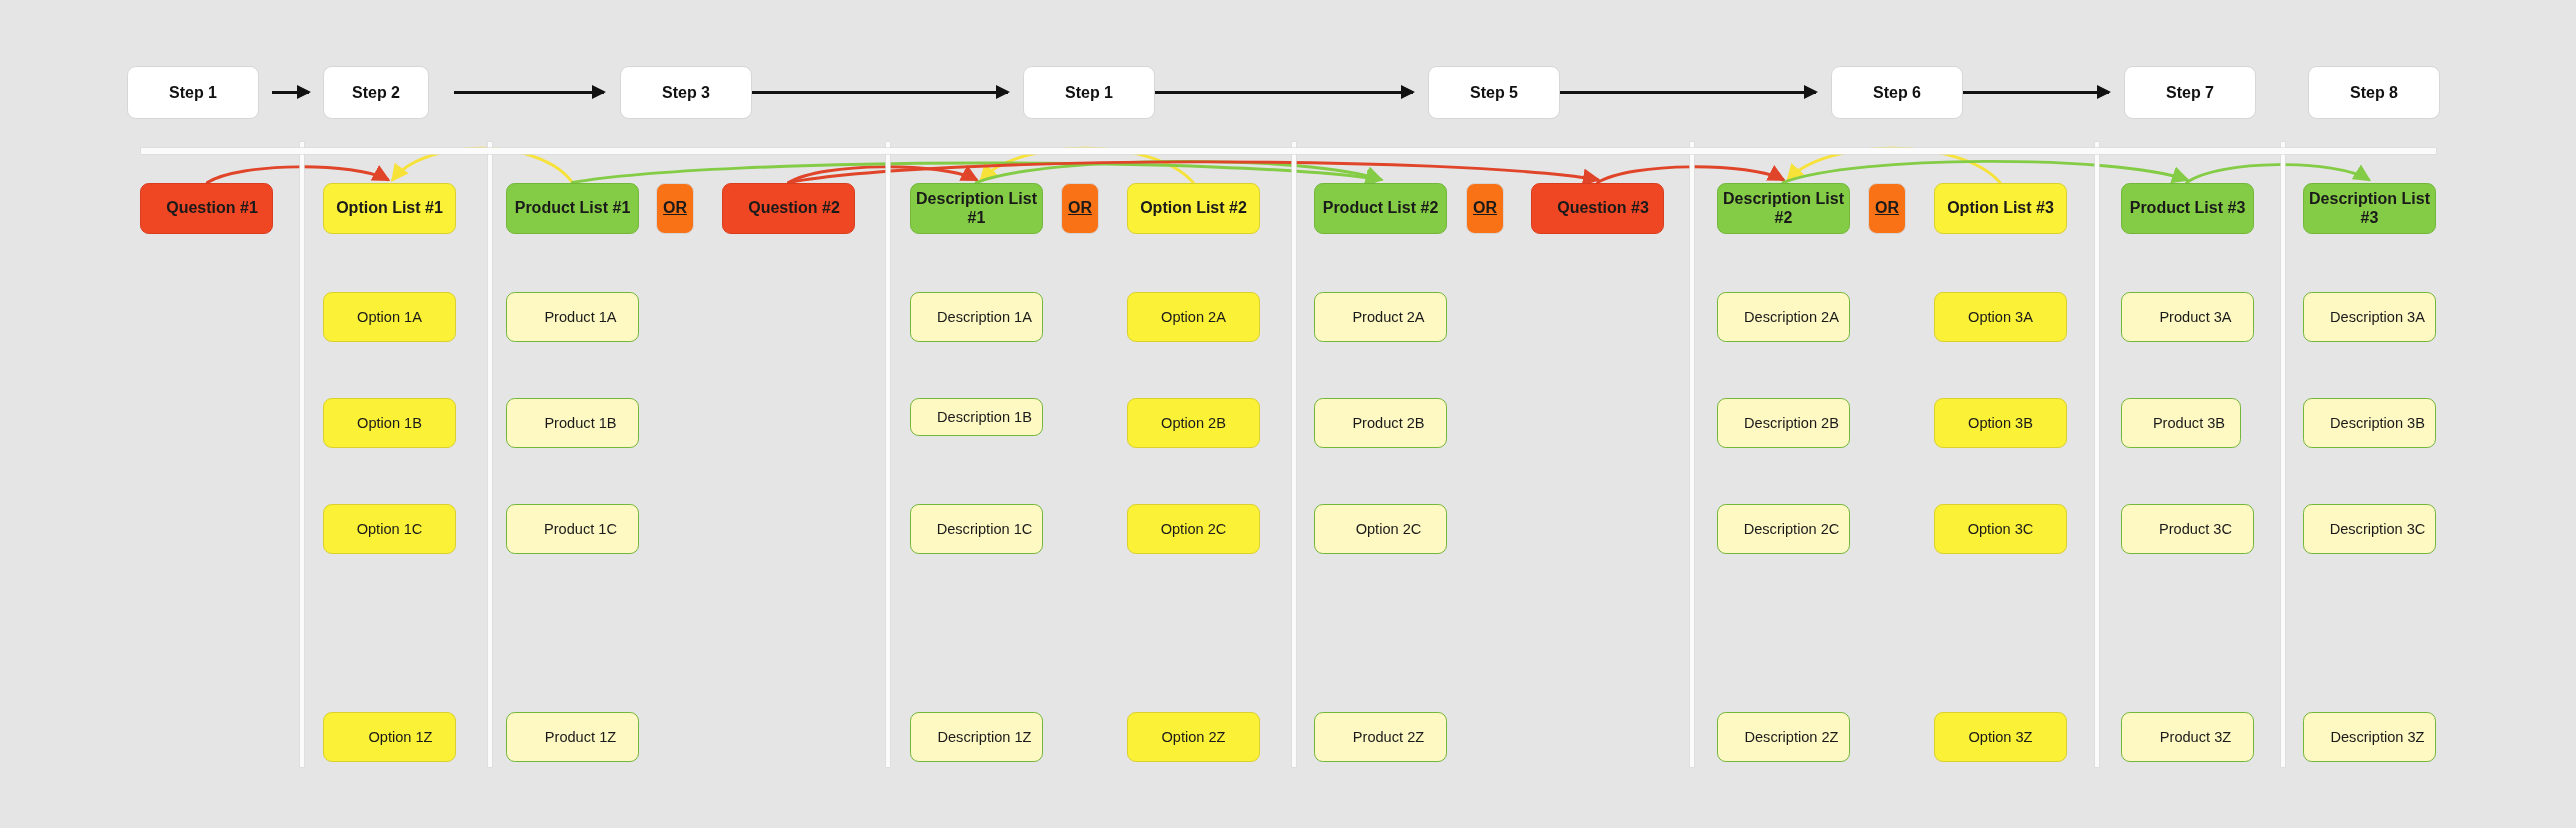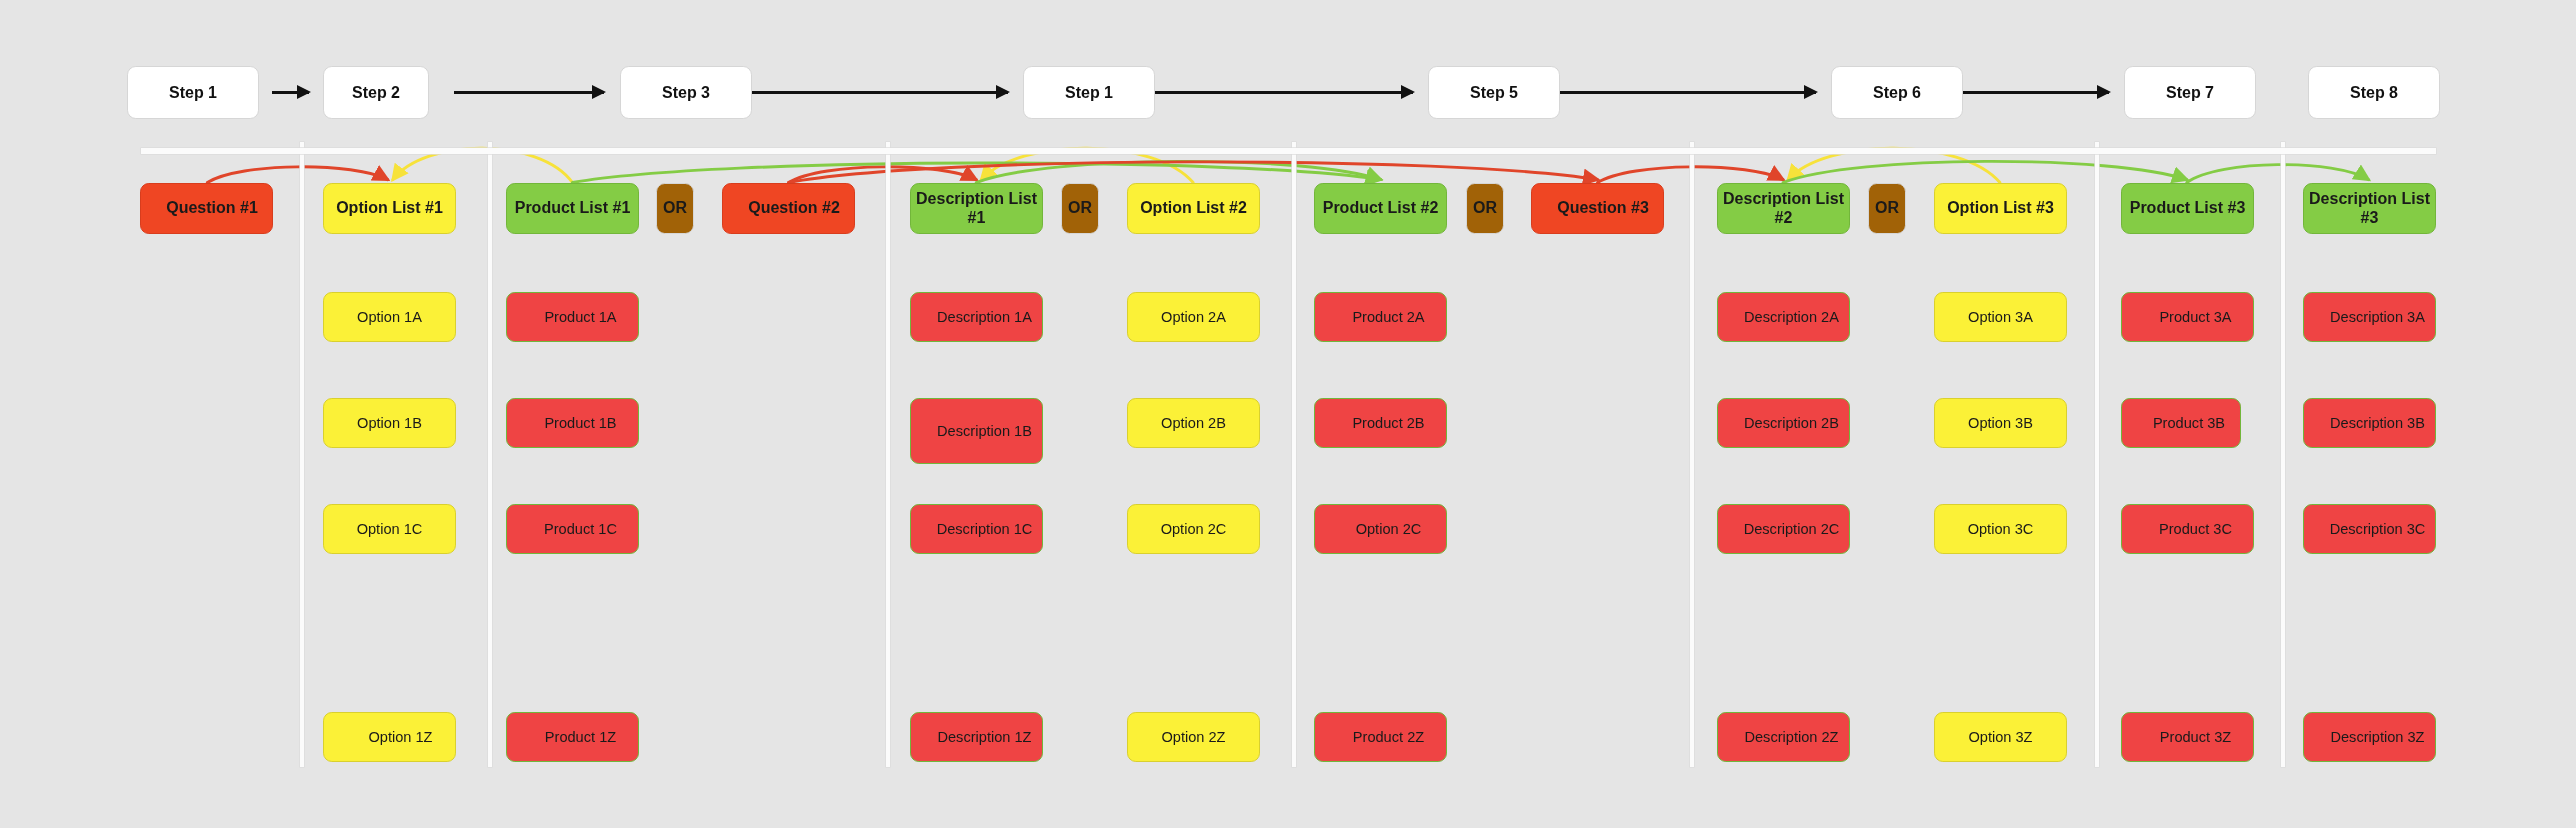--- a/index.html
+++ b/index.html
@@ -37,32 +37,32 @@
     position:absolute;
     display:flex;align-items:center;justify-content:center;
     box-sizing:border-box;
     border-radius:8.8px;
     font-size:16px;font-weight:bold;color:#1a1a1a;
     text-align:center;line-height:1.15;
   }
   .node.red{background:#ef4623;border:0.7px solid #d83d1d;padding-left:11px;}
   .node.yellow{background:#fbf137;border:0.7px solid #d9d02e;}
   .node.green{background:#84cc45;border:0.7px solid #72b63a;}
-  .node.white{background:#a16207;border:0.7px solid #d6d6d6;}
+  .node.white{background:#f97316;border:0.7px solid #d6d6d6;text-decoration:underline;}
 
   
   .item{
     position:absolute;
     display:flex;align-items:center;justify-content:center;
     box-sizing:border-box;border-radius:8.8px;
     font-size:14.6px;font-weight:normal;color:#1a1a1a;
     text-align:center;
   }
   .item.yellow{background:#fbf137;border:0.7px solid #d9d02e;}
-  .item.green{background:#ef4444;border:0.7px solid #72b63a;padding-left:16px;}
+  .item.green{background:#fef9c3;border:0.7px solid #72b63a;padding-left:16px;}
 
   svg.arcs{position:absolute;left:0;top:0;width:2576px;height:828px;pointer-events:none;}
 </style>
 </head>
 <body>
 
 <div id="stage">
 
   <svg class="arcs" id="arc-layer" viewBox="0 0 3526 1134" xmlns="http://www.w3.org/2000/svg">
       <defs>
@@ -140,21 +140,21 @@
   <div id="list-items">
       <div class="item yellow" style="left: 323px; top: 292px; width: 133px; height: 50px;">Option 1A</div>
       <div class="item yellow" style="left: 323px; top: 398px; width: 133px; height: 50px;">Option 1B</div>
       <div class="item yellow" style="left: 323px; top: 504px; width: 133px; height: 50px;">Option 1C</div>
       <div class="item yellow" style="left: 323px; top: 712px; width: 133px; height: 50px; padding-left: 22px;">Option 1Z</div>
       <div class="item green" style="left: 506px; top: 292px; width: 133px; height: 50px;">Product 1A</div>
       <div class="item green" style="left: 506px; top: 398px; width: 133px; height: 50px;">Product 1B</div>
       <div class="item green" style="left: 506px; top: 504px; width: 133px; height: 50px;">Product 1C</div>
       <div class="item green" style="left: 506px; top: 712px; width: 133px; height: 50px;">Product 1Z</div>
       <div class="item green" style="left: 910px; top: 292px; width: 133px; height: 50px;">Description 1A</div>
-      <div class="item green" style="left: 910px; top: 398px; width: 133px; height: 66px;">Description 1B</div>
+      <div class="item green" style="left: 910px; top: 398px; width: 133px; height: 38px;">Description 1B</div>
       <div class="item green" style="left: 910px; top: 504px; width: 133px; height: 50px;">Description 1C</div>
       <div class="item green" style="left: 910px; top: 712px; width: 133px; height: 50px;">Description 1Z</div>
       <div class="item yellow" style="left: 1127px; top: 292px; width: 133px; height: 50px;">Option 2A</div>
       <div class="item yellow" style="left: 1127px; top: 398px; width: 133px; height: 50px;">Option 2B</div>
       <div class="item yellow" style="left: 1127px; top: 504px; width: 133px; height: 50px;">Option 2C</div>
       <div class="item yellow" style="left: 1127px; top: 712px; width: 133px; height: 50px;">Option 2Z</div>
       <div class="item green" style="left: 1314px; top: 292px; width: 133px; height: 50px;">Product 2A</div>
       <div class="item green" style="left: 1314px; top: 398px; width: 133px; height: 50px;">Product 2B</div>
       <div class="item green" style="left: 1314px; top: 504px; width: 133px; height: 50px;">Option 2C</div>
       <div class="item green" style="left: 1314px; top: 712px; width: 133px; height: 50px;">Product 2Z</div>

